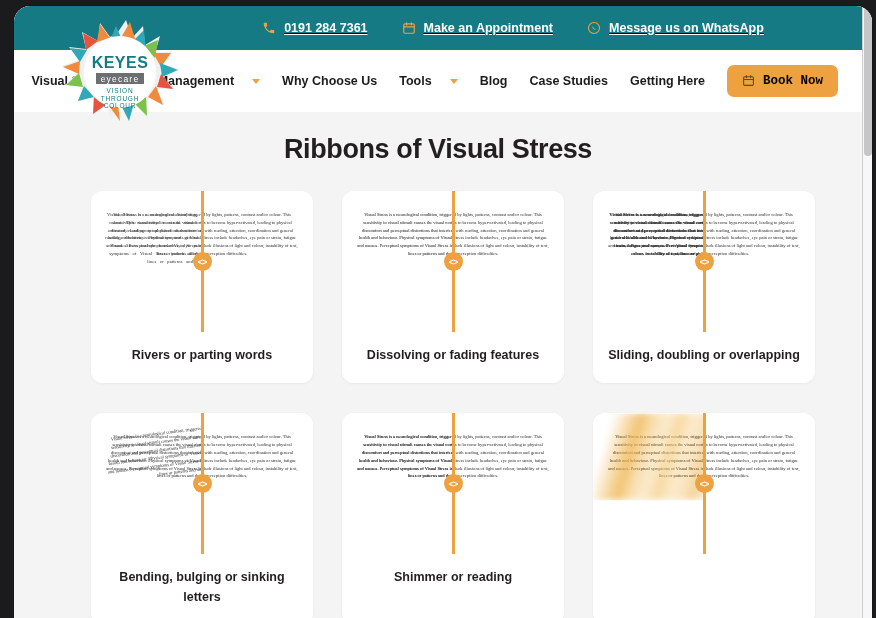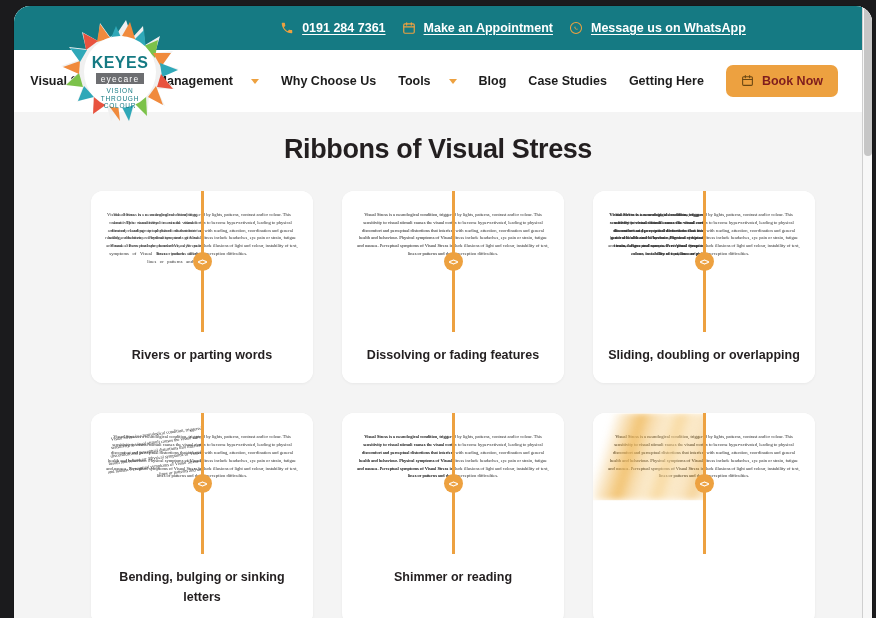--- a/index.html
+++ b/index.html
@@ -48,22 +48,23 @@
     border-radius: 4px;
   }
 
   
   #topbar {
     height: 44px;
     background: #157A83;
     display: flex;
     align-items: center;
     justify-content: center;
-    gap: 16px;
+    gap: 34px;
     padding-left: 150px;
+    text-decoration: underline;
   }
   .topbar-item {
     display: flex;
     align-items: center;
     gap: 8px;
     color: #ffffff;
     font-size: 12.5px;
     font-weight: bold;
     white-space: nowrap;
   }
@@ -96,28 +97,28 @@
     border-left: 4px solid transparent;
     border-right: 4px solid transparent;
     border-top: 5px solid #EDA140;
     display: block;
   }
   #book-now-button {
     display: flex;
     align-items: center;
     gap: 7px;
     background: #EDA140;
-    color: #7f1d1d;
+    color: #000000;
     font-size: 12.5px;
     font-weight: bold;
     padding: 9px 15px;
     border-radius: 7px;
     border: none;
     cursor: pointer;
-    font-family: Liberation Sans, sans-serif;
+    font-family: Liberation Mono, monospace;
     white-space: nowrap;
   }
 
   
   #logo {
     position: absolute;
     left: 36px;
     top: -30px;
     width: 136px;
     height: 122px;

